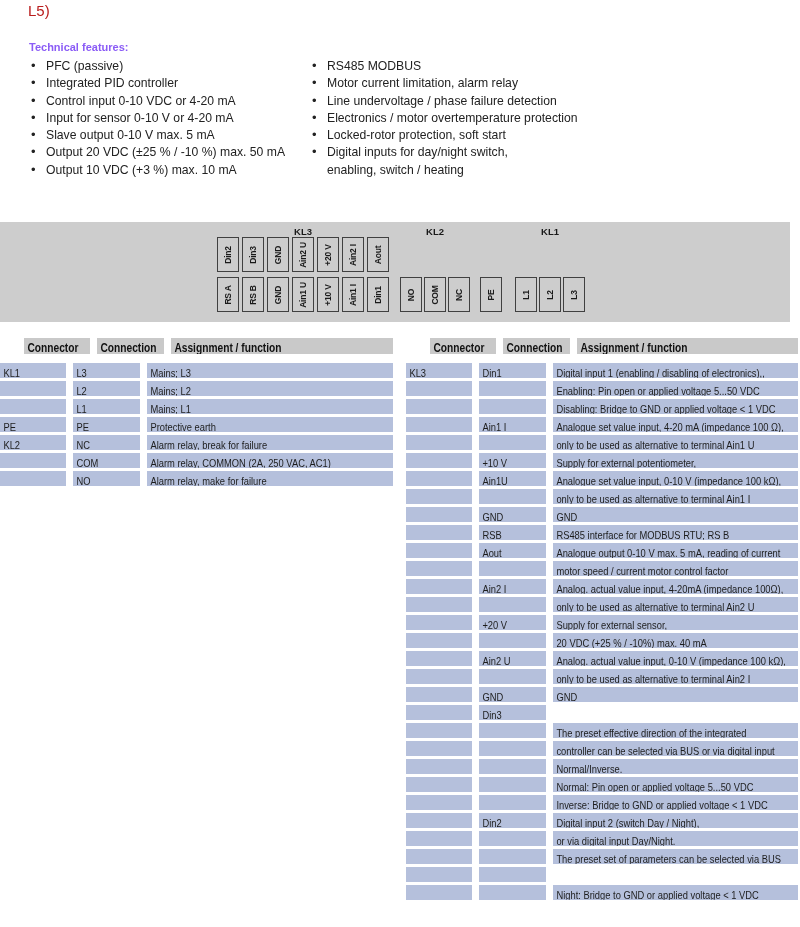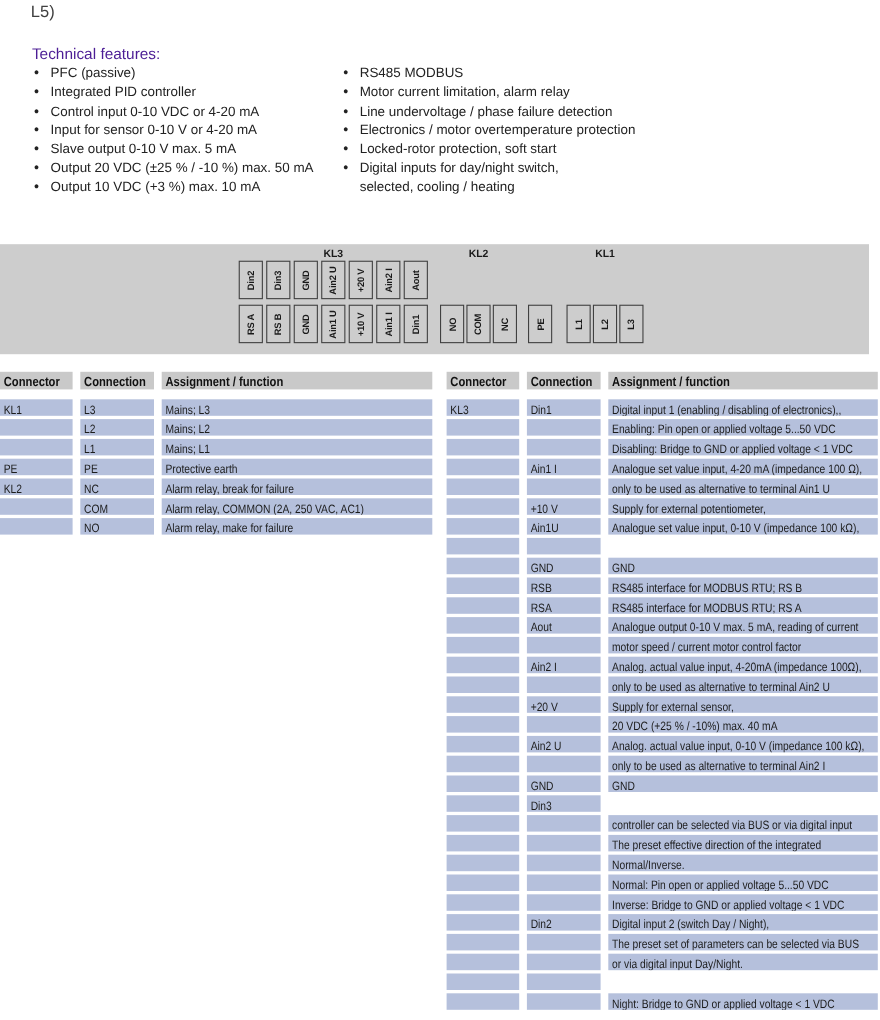--- a/index.html
+++ b/index.html
@@ -2,24 +2,24 @@
 <html style="--row-bg: #b5c0dc; --header-bg: #c9c9c9; --diagram-bg: #cdcdcd;"><head>
 <meta charset="utf-8">
 <style>
   html,body{margin:0;padding:0;background:#ffffff;}
   body{
     width:800px;height:927px;overflow:hidden;position:relative;
     font-family:"Liberation Sans", sans-serif;color:#1a1a1a;
     -webkit-font-smoothing:antialiased;
   }
   .page-label{
-    position:absolute;left:28px;top:2px;font-size:15px;color:#404040;
+    position:absolute;left:28px;top:2px;font-size:15px;color:#b91c1c;
   }
   .features-heading{
-    position:absolute;left:29px;top:41px;font-size:14px;font-weight:normal;color:#4c1d95;
+    position:absolute;left:29px;top:41px;font-size:11px;font-weight:bold;color:#8b5cf6;
   }
   .feature-list{
     position:absolute;top:58px;margin:0;padding:0;list-style:none;
     font-size:12.2px;line-height:17.3px;color:#222;
   }
   #features-left{left:29px;width:280px;}
   #features-right{left:310px;width:320px;}
   .feature-list li{position:relative;padding-left:17px;white-space:nowrap;}
   .feature-list li .bullet{
     position:absolute;left:2px;top:-1px;font-size:13px;color:#222;
@@ -39,21 +39,21 @@
     background:var(--diagram-bg,#cdcdcd);
   }
   .term span{
     display:block;transform:rotate(-90deg);white-space:nowrap;
     font-size:8.5px;font-weight:bold;letter-spacing:-0.2px;color:#1a1a1a;
   }
 
   .ctable{position:absolute;top:338px;}
   #left-table{left:0;width:393px;}
   #right-table{left:406px;width:392px;}
-  .t-head{display:flex;height:16px;margin-bottom:9px;}
+  .t-head{display:flex;height:16px;margin-bottom:9px;padding-left:24px;}
   .t-row{display:flex;height:15px;margin-bottom:3px;}
   .t-cell{box-sizing:border-box;overflow:hidden;}
   .t-row .t-cell{background:var(--row-bg,#b5c0dc);}
   .t-head .t-cell{background:var(--header-bg,#c9c9c9);}
   .c1{width:66px;margin-right:7px;flex:none;}
   .c2{width:67px;margin-right:7px;flex:none;}
   .c3{flex:1;}
   .cell-text{
     display:inline-block;transform:scaleX(0.85);transform-origin:0 50%;
     white-space:nowrap;padding-left:4px;font-size:11px;line-height:15px;color:#1d1d1d;
@@ -78,21 +78,21 @@
       <li><span class="bullet">•</span>Output 20 VDC (±25 % / -10 %) max. 50 mA</li>
       <li><span class="bullet">•</span>Output 10 VDC (+3 %) max. 10 mA</li>
     </ul>
   <ul id="features-right" class="feature-list">
       <li><span class="bullet">•</span>RS485 MODBUS</li>
       <li><span class="bullet">•</span>Motor current limitation, alarm relay</li>
       <li><span class="bullet">•</span>Line undervoltage / phase failure detection</li>
       <li><span class="bullet">•</span>Electronics / motor overtemperature protection</li>
       <li><span class="bullet">•</span>Locked-rotor protection, soft start</li>
       <li><span class="bullet">•</span>Digital inputs for day/night switch,</li>
-      <li class="no-bullet">selected, cooling / heating</li>
+      <li class="no-bullet">enabling, switch / heating</li>
     </ul>
 </div>
 
 <div id="diagram" class="diagram">
   <span class="grp-label" style="left:303px">KL3</span>
   <span class="grp-label" style="left:435px">KL2</span>
   <span class="grp-label" style="left:550px">KL1</span>
 <div class="term" style="left: 217px; top: 15px;">
       <span>Din2</span>
     </div>
@@ -237,38 +237,34 @@
       <div class="t-cell c3"><span class="cell-text">Supply for external potentiometer,</span></div>
     </div>
     <div class="t-row">
       <div class="t-cell c1"><span class="cell-text"></span></div>
       <div class="t-cell c2"><span class="cell-text">Ain1U</span></div>
       <div class="t-cell c3"><span class="cell-text">Analogue set value input, 0-10 V (impedance 100 kΩ),</span></div>
     </div>
     <div class="t-row">
       <div class="t-cell c1"><span class="cell-text"></span></div>
       <div class="t-cell c2"><span class="cell-text"></span></div>
+      <div class="t-cell c3"><span class="cell-text">only to be used as alternative to terminal Ain1 I</span></div>
     </div>
     <div class="t-row">
       <div class="t-cell c1"><span class="cell-text"></span></div>
       <div class="t-cell c2"><span class="cell-text">GND</span></div>
       <div class="t-cell c3"><span class="cell-text">GND</span></div>
     </div>
     <div class="t-row">
       <div class="t-cell c1"><span class="cell-text"></span></div>
       <div class="t-cell c2"><span class="cell-text">RSB</span></div>
       <div class="t-cell c3"><span class="cell-text">RS485 interface for MODBUS RTU; RS B</span></div>
     </div>
     <div class="t-row">
       <div class="t-cell c1"><span class="cell-text"></span></div>
-      <div class="t-cell c2"><span class="cell-text">RSA</span></div>
-      <div class="t-cell c3"><span class="cell-text">RS485 interface for MODBUS RTU; RS A</span></div>
-    </div>
-    <div class="t-row">
-      <div class="t-cell c1"><span class="cell-text"></span></div>
       <div class="t-cell c2"><span class="cell-text">Aout</span></div>
       <div class="t-cell c3"><span class="cell-text">Analogue output 0-10 V max. 5 mA, reading of current</span></div>
     </div>
     <div class="t-row">
       <div class="t-cell c1"><span class="cell-text"></span></div>
       <div class="t-cell c2"><span class="cell-text"></span></div>
       <div class="t-cell c3"><span class="cell-text">motor speed / current motor control factor</span></div>
     </div>
     <div class="t-row">
       <div class="t-cell c1"><span class="cell-text"></span></div>
@@ -305,26 +301,26 @@
       <div class="t-cell c2"><span class="cell-text">GND</span></div>
       <div class="t-cell c3"><span class="cell-text">GND</span></div>
     </div>
     <div class="t-row">
       <div class="t-cell c1"><span class="cell-text"></span></div>
       <div class="t-cell c2"><span class="cell-text">Din3</span></div>
     </div>
     <div class="t-row">
       <div class="t-cell c1"><span class="cell-text"></span></div>
       <div class="t-cell c2"><span class="cell-text"></span></div>
+      <div class="t-cell c3"><span class="cell-text">The preset effective direction of the integrated</span></div>
+    </div>
+    <div class="t-row">
+      <div class="t-cell c1"><span class="cell-text"></span></div>
+      <div class="t-cell c2"><span class="cell-text"></span></div>
       <div class="t-cell c3"><span class="cell-text">controller can be selected via BUS or via digital input</span></div>
-    </div>
-    <div class="t-row">
-      <div class="t-cell c1"><span class="cell-text"></span></div>
-      <div class="t-cell c2"><span class="cell-text"></span></div>
-      <div class="t-cell c3"><span class="cell-text">The preset effective direction of the integrated</span></div>
     </div>
     <div class="t-row">
       <div class="t-cell c1"><span class="cell-text"></span></div>
       <div class="t-cell c2"><span class="cell-text"></span></div>
       <div class="t-cell c3"><span class="cell-text">Normal/Inverse.</span></div>
     </div>
     <div class="t-row">
       <div class="t-cell c1"><span class="cell-text"></span></div>
       <div class="t-cell c2"><span class="cell-text"></span></div>
       <div class="t-cell c3"><span class="cell-text">Normal: Pin open or applied voltage 5...50 VDC</span></div>
@@ -335,29 +331,29 @@
       <div class="t-cell c3"><span class="cell-text">Inverse: Bridge to GND or applied voltage &lt; 1 VDC</span></div>
     </div>
     <div class="t-row">
       <div class="t-cell c1"><span class="cell-text"></span></div>
       <div class="t-cell c2"><span class="cell-text">Din2</span></div>
       <div class="t-cell c3"><span class="cell-text">Digital input 2 (switch Day / Night),</span></div>
     </div>
     <div class="t-row">
       <div class="t-cell c1"><span class="cell-text"></span></div>
       <div class="t-cell c2"><span class="cell-text"></span></div>
+      <div class="t-cell c3"><span class="cell-text">or via digital input Day/Night.</span></div>
+    </div>
+    <div class="t-row">
+      <div class="t-cell c1"><span class="cell-text"></span></div>
+      <div class="t-cell c2"><span class="cell-text"></span></div>
       <div class="t-cell c3"><span class="cell-text">The preset set of parameters can be selected via BUS</span></div>
     </div>
     <div class="t-row">
       <div class="t-cell c1"><span class="cell-text"></span></div>
       <div class="t-cell c2"><span class="cell-text"></span></div>
-      <div class="t-cell c3"><span class="cell-text">or via digital input Day/Night.</span></div>
-    </div>
-    <div class="t-row">
-      <div class="t-cell c1"><span class="cell-text"></span></div>
-      <div class="t-cell c2"><span class="cell-text"></span></div>
     </div>
     <div class="t-row">
       <div class="t-cell c1"><span class="cell-text"></span></div>
       <div class="t-cell c2"><span class="cell-text"></span></div>
       <div class="t-cell c3"><span class="cell-text">Night: Bridge to GND or applied voltage &lt; 1 VDC</span></div>
     </div>
   </div>
 
 </body></html>

